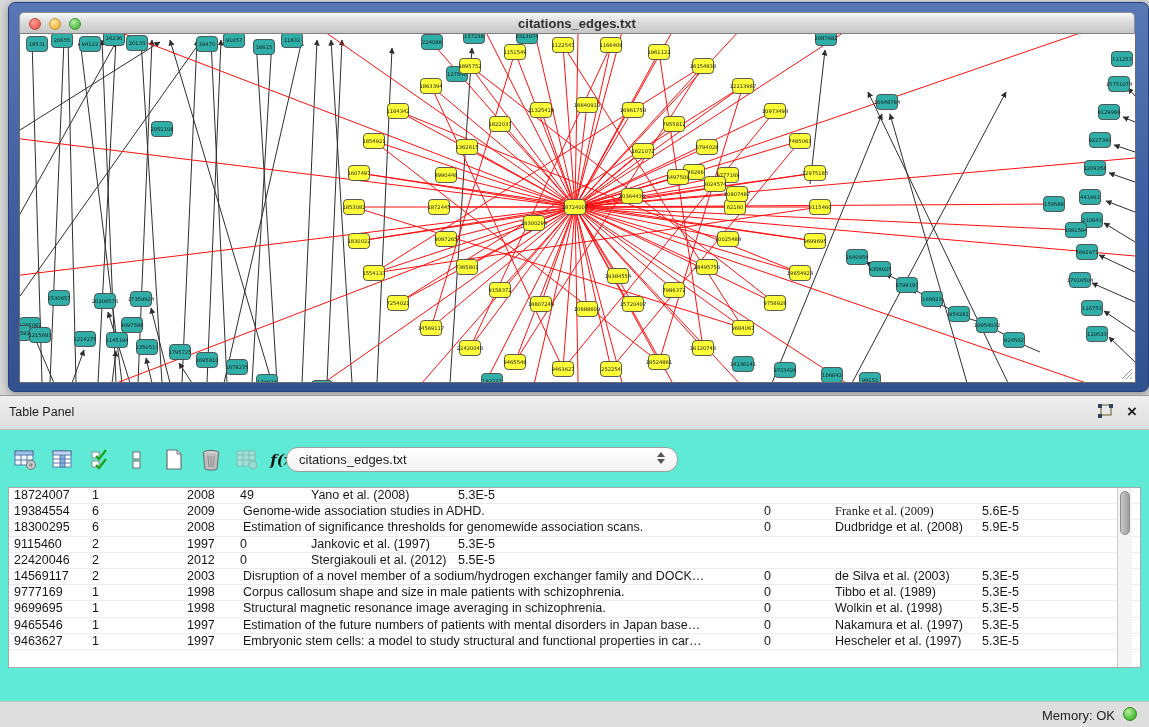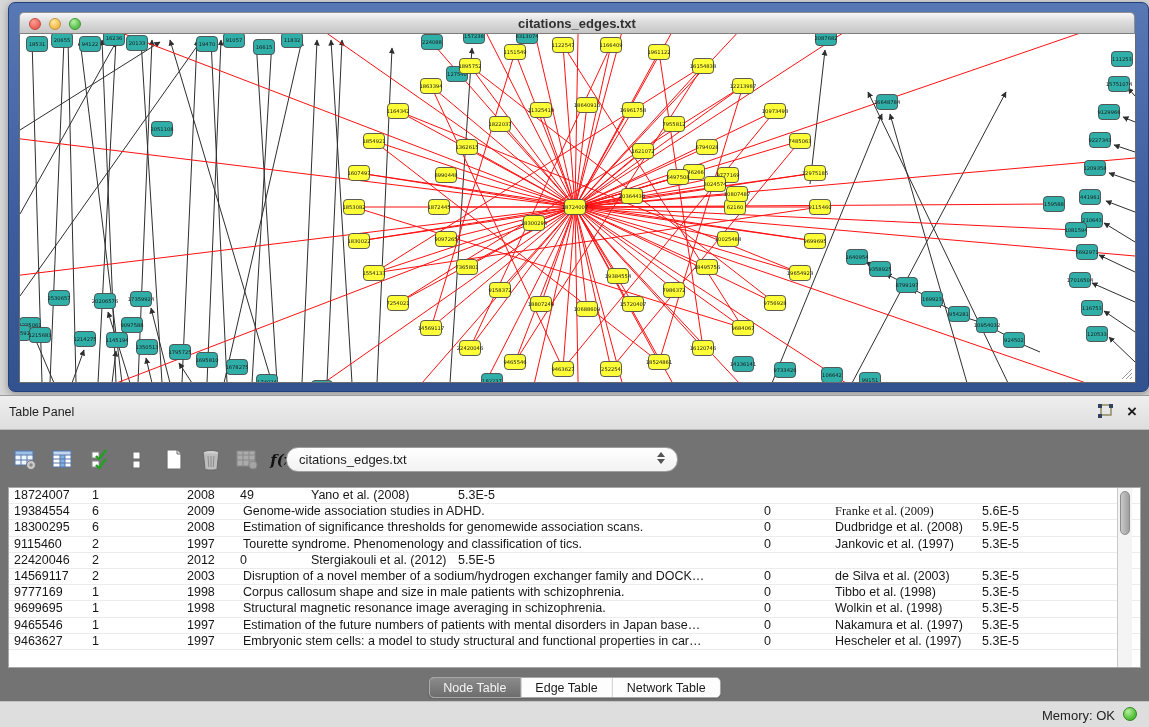--- a/index.html
+++ b/index.html
@@ -22,21 +22,21 @@
   .light.yellow{ background:radial-gradient(circle at 35% 30%,#ffe9a8,#f5bf4f 60%,#d6a243); border:1px solid #c19536; }
   .light.green { background:radial-gradient(circle at 35% 30%,#b6f0a4,#61c554 60%,#48a53c); border:1px solid #3f9a34; }
   .win-title { position:absolute; left:0; right:0; top:3px; text-align:center;
     font-size:13px; font-weight:600; color:#303030; }
   .canvas { position:relative; width:1117px; height:349px; background:#ffffff;
     border:1px solid #6b6b6b; border-top:none; overflow:hidden; }
   .grip { position:absolute; right:2px; bottom:2px; }
 
   
   .panel { position:absolute; left:0; top:395px; width:1149px; height:332px;
-    background:#737373; border-top:1px solid #9b9b9b; }
+    background:#5eead4; border-top:1px solid #9b9b9b; }
   .panel-hd { position:absolute; left:0; top:0; width:100%; height:34px;
     background:linear-gradient(180deg,#efefef,#dedede); border-bottom:1px solid #bdbdbd; }
   .panel-hd-title { position:absolute; left:9px; top:9px; font-size:12.5px; color:#1e1e1e; }
   .hd-icons { position:absolute; right:12px; top:7px; display:flex; gap:12px; align-items:center; }
   .close-x { font-size:17px; font-weight:bold; color:#1a1a1a; line-height:18px; cursor:default; }
 
   .toolbar { position:absolute; left:14px; top:46px; height:36px; display:flex; align-items:center; gap:13px; }
   .tb-icon { width:24px; height:24px; display:flex; align-items:center; justify-content:center; }
   .fx { font-family:"DejaVu Serif", serif; font-style:italic; font-weight:bold; font-size:15px; color:#111; }
   .combo { position:absolute; left:286px; top:51px; width:392px; height:25px;
@@ -832,21 +832,20 @@
             <div class="td" style="width: 64px; padding-left: 16px;">2008</div>
             <div class="td" style="width: 524px; padding-left: 8px;">Estimation of significance thresholds for genomewide association scans.</div>
             <div class="td" style="width: 68px; padding-left: 5px;">0</div>
             <div class="td" style="width: 150px; padding-left: 8px;">Dudbridge et al. (2008)</div>
             <div class="td" style="width: 128px; padding-left: 5px;">5.9E-5</div>
           </div>
           <div class="trow">
             <div class="td" style="width: 78px; padding-left: 5px;">9115460</div>
             <div class="td" style="width: 84px; padding-left: 5px;">2</div>
             <div class="td" style="width: 64px; padding-left: 16px;">1997</div>
-            <div class="td" style="width: 524px; padding-left: 8px;">Tourette syndrome. Phenomenology and classification of tics.</div>
             <div class="td" style="width: 68px; padding-left: 5px;">0</div>
             <div class="td" style="width: 150px; padding-left: 8px;">Jankovic et al. (1997)</div>
             <div class="td" style="width: 128px; padding-left: 5px;">5.3E-5</div>
           </div>
           <div class="trow">
             <div class="td" style="width: 78px; padding-left: 5px;">22420046</div>
             <div class="td" style="width: 84px; padding-left: 5px;">2</div>
             <div class="td" style="width: 64px; padding-left: 16px;">2012</div>
             <div class="td" style="width: 68px; padding-left: 5px;">0</div>
             <div class="td" style="width: 150px; padding-left: 8px;">Stergiakouli et al. (2012)</div>
@@ -860,21 +859,21 @@
             <div class="td" style="width: 68px; padding-left: 5px;">0</div>
             <div class="td" style="width: 150px; padding-left: 8px;">de Silva et al. (2003)</div>
             <div class="td" style="width: 128px; padding-left: 5px;">5.3E-5</div>
           </div>
           <div class="trow">
             <div class="td" style="width: 78px; padding-left: 5px;">9777169</div>
             <div class="td" style="width: 84px; padding-left: 5px;">1</div>
             <div class="td" style="width: 64px; padding-left: 16px;">1998</div>
             <div class="td" style="width: 524px; padding-left: 8px;">Corpus callosum shape and size in male patients with schizophrenia.</div>
             <div class="td" style="width: 68px; padding-left: 5px;">0</div>
-            <div class="td" style="width: 150px; padding-left: 8px;">Tibbo et al. (1998)</div>
+            <div class="td" style="width: 150px; padding-left: 8px;">Tibbo et al. (1989)</div>
             <div class="td" style="width: 128px; padding-left: 5px;">5.3E-5</div>
           </div>
           <div class="trow">
             <div class="td" style="width: 78px; padding-left: 5px;">9699695</div>
             <div class="td" style="width: 84px; padding-left: 5px;">1</div>
             <div class="td" style="width: 64px; padding-left: 16px;">1998</div>
             <div class="td" style="width: 524px; padding-left: 8px;">Structural magnetic resonance image averaging in schizophrenia.</div>
             <div class="td" style="width: 68px; padding-left: 5px;">0</div>
             <div class="td" style="width: 150px; padding-left: 8px;">Wolkin et al. (1998)</div>
             <div class="td" style="width: 128px; padding-left: 5px;">5.3E-5</div>
@@ -896,24 +895,19 @@
             <div class="td" style="width: 68px; padding-left: 5px;">0</div>
             <div class="td" style="width: 150px; padding-left: 8px;">Hescheler et al. (1997)</div>
             <div class="td" style="width: 128px; padding-left: 5px;">5.3E-5</div>
           </div>
         </div>
       <div class="vscroll">
         <div class="vthumb"></div>
       </div>
     </div>
 
-    <div class="tabs">
-      <span class="tab sel">Node Table</span>
-      <span class="tab">Edge Table</span>
-      <span class="tab">Network Table</span>
-    </div>
 
     <div class="statusbar">
       <span class="mem">Memory: OK</span>
       <span class="memdot"></span>
     </div>
   </div>
 </div>
 
 </body></html>

